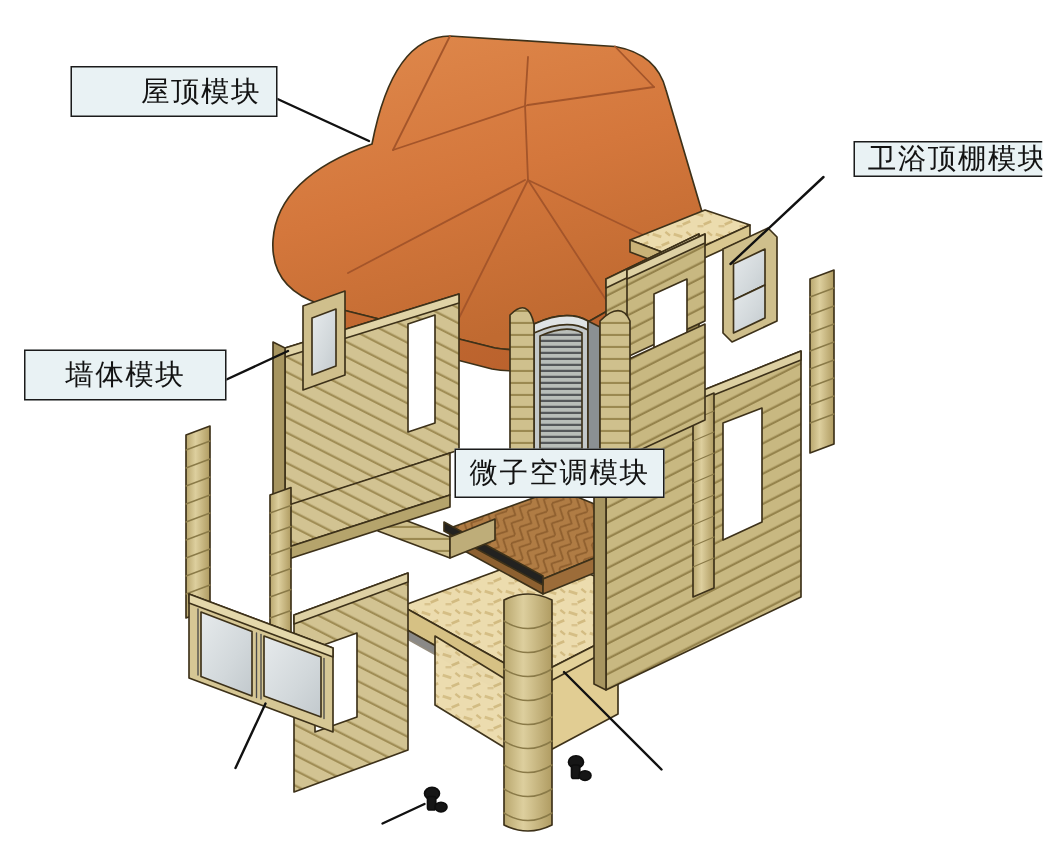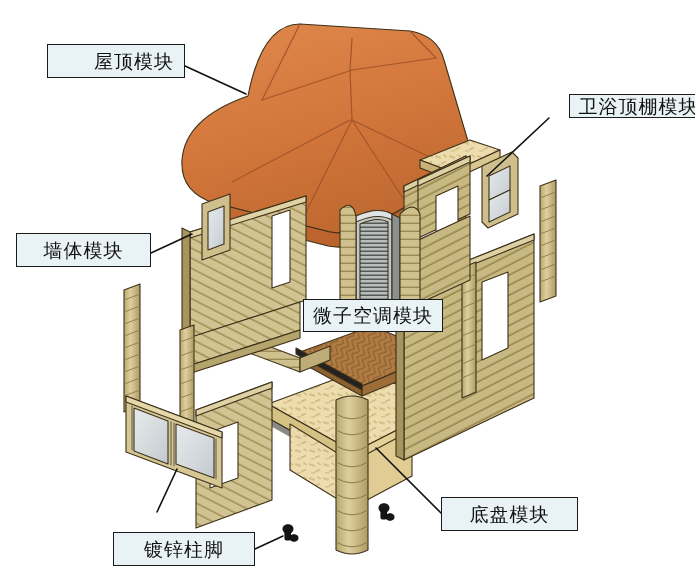--- a/index.html
+++ b/index.html
@@ -330,21 +330,15 @@
 
   <div class="callout" style="left:16px;  top:233px; width:135px; height:34px;justify-content:center;">
     <span>墙体模块</span>
   </div>
 
   <div class="callout" style="left:303px; top:299px; width:140px; height:33px;">
     <span>微子空调模块</span>
   </div>
 
 
-  <div class="callout" style="left:113px; top:532px; width:142px; height:34px;">
-    <span>镀锌柱脚</span>
-  </div>
-
-  <div class="callout" style="left:441px; top:497px; width:137px; height:34px;">
-    <span>底盘模块</span>
-  </div>
+
 
 </div>
 
 </body></html>

